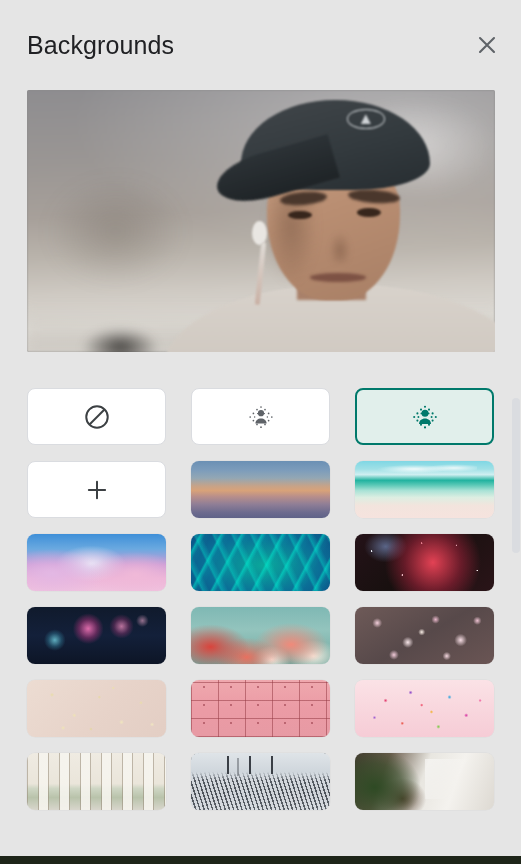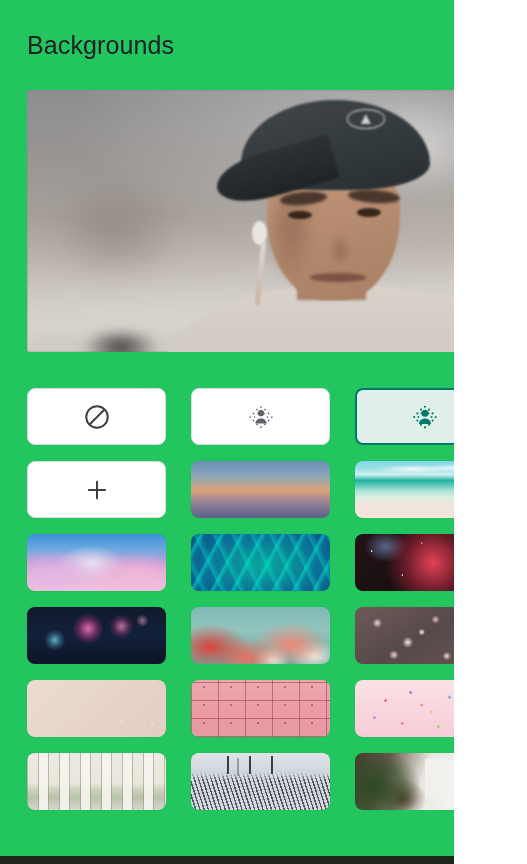--- a/index.html
+++ b/index.html
@@ -8,23 +8,23 @@
   html, body {
     width: 527px;
     height: 864px;
     overflow: hidden;
     background: #ffffff;
     font-family: "Liberation Sans", sans-serif;
   }
 
   #app {
     position: relative;
-    width: 454px;
+    width: 521px;
     height: 864px;
-    background: #22c55e;
+    background: #e5e5e5;
     overflow: hidden;
   }
 
   
   .header {
     position: absolute;
     top: 0; left: 0;
     width: 527px;
     height: 90px;
     display: flex;

